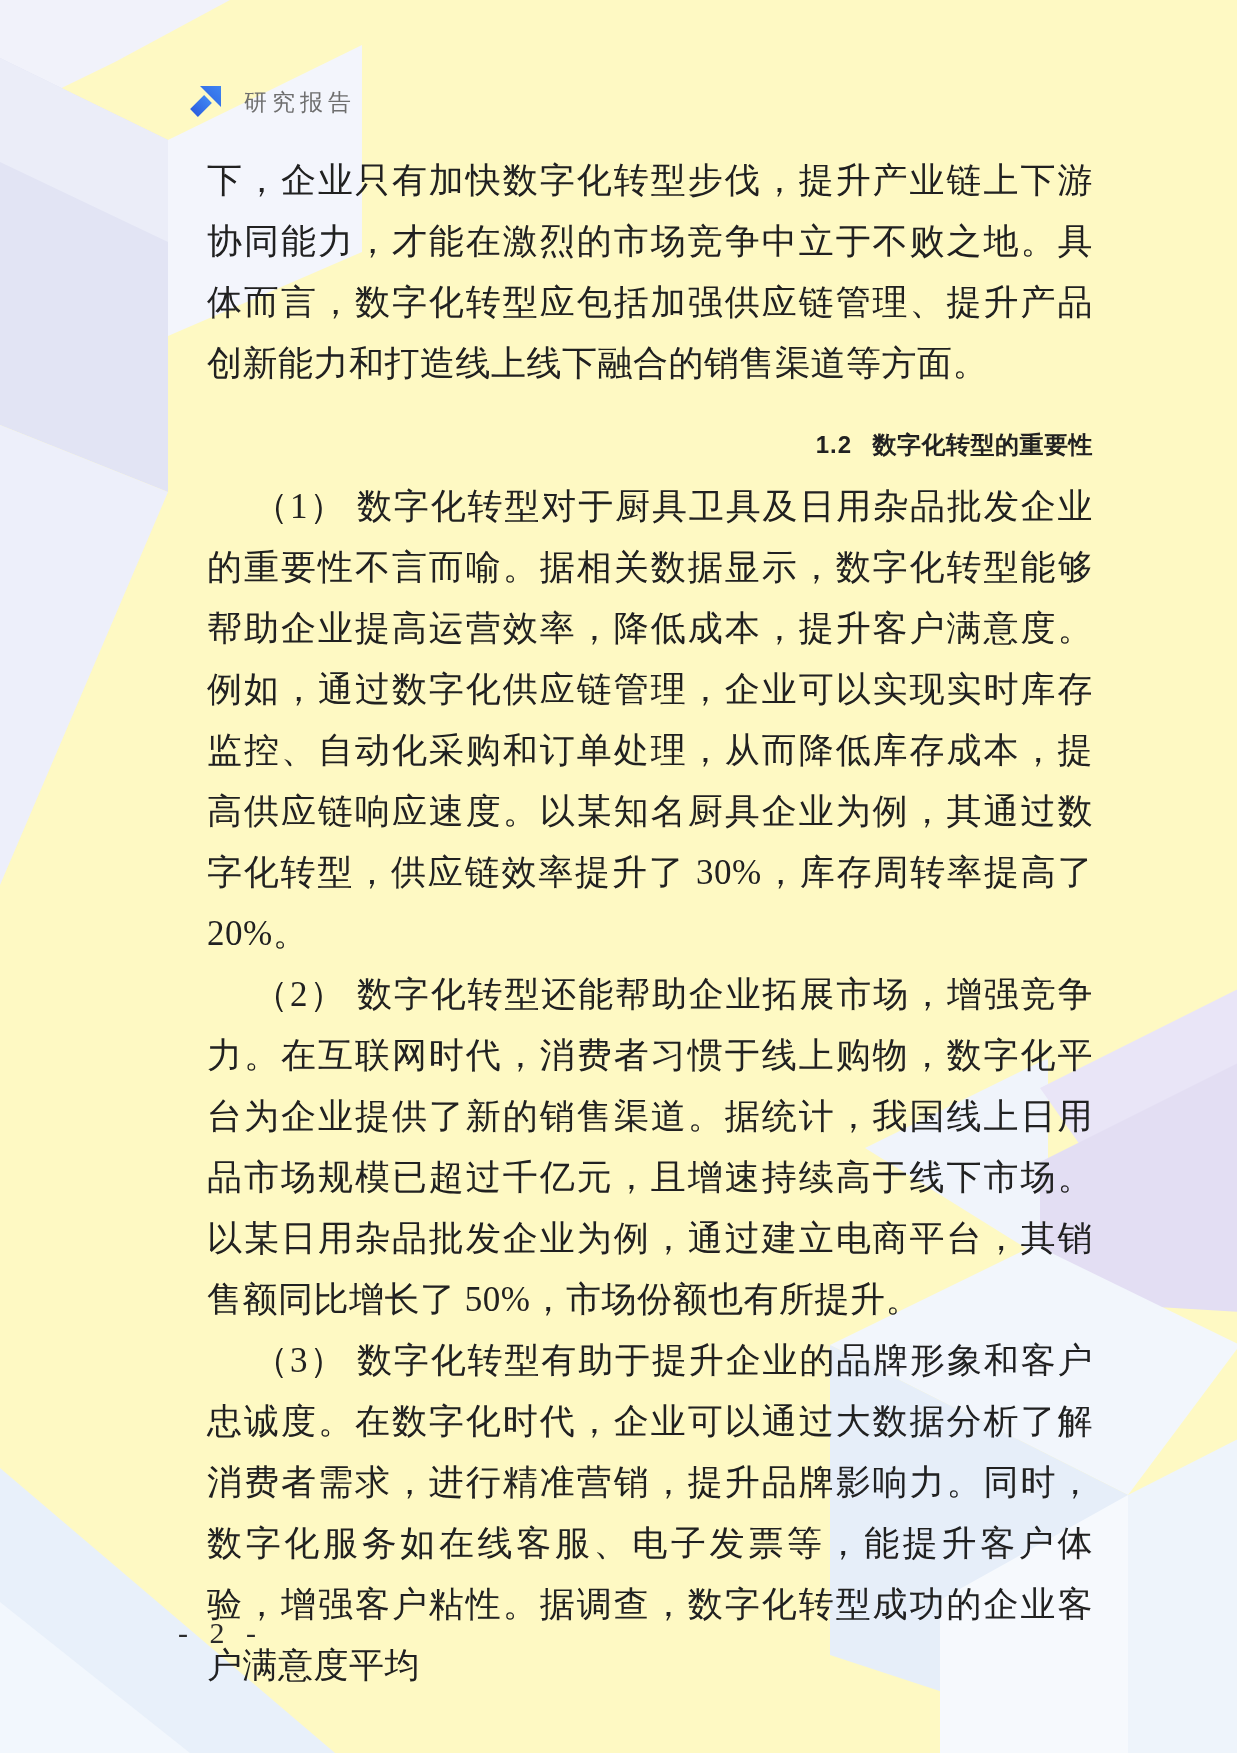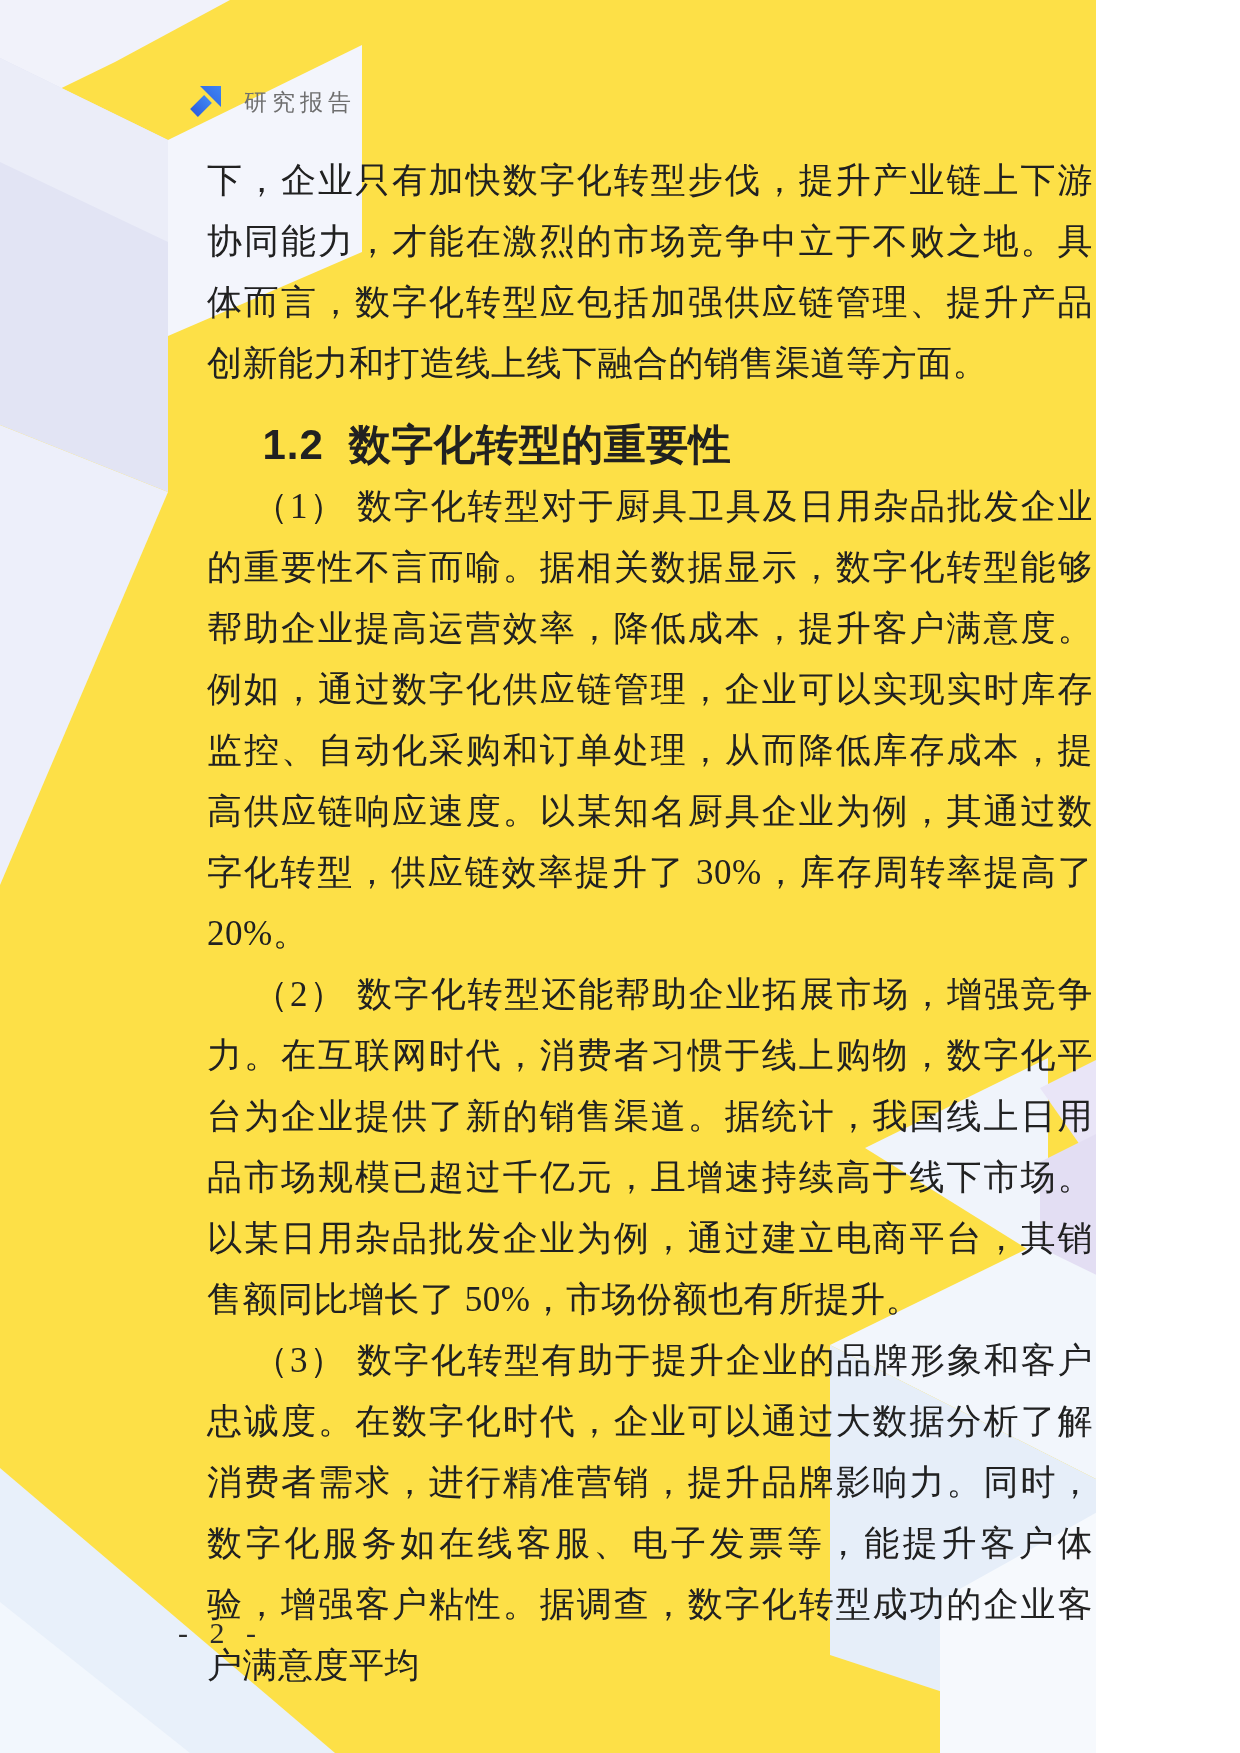--- a/index.html
+++ b/index.html
@@ -1,19 +1,19 @@
 <!DOCTYPE html>
 <html><head>
 <meta charset="utf-8">
 <style>
   html,body{margin:0;padding:0;background:#ffffff;}
   .page{
     position:relative;
-    width:1096px;height:1753px;
-    background:#fde047;
+    width:1237px;height:1753px;
+    background:#fef9c3;
     overflow:hidden;
     font-family:"Liberation Serif","DejaVu Serif",serif;
     color:#212121;
   }
   .deco{position:absolute;left:0;top:0;width:1240px;height:1753px;pointer-events:none;}
   .hdr{
     position:absolute;left:187px;top:84px;
     display:flex;align-items:center;gap:21px;
   }
   .hdr .logo{width:36px;height:36px;display:block;}
@@ -25,22 +25,22 @@
     position:absolute;left:175px;top:150px;width:886px;
     font-size:35px;line-height:61px;
     text-align:justify;text-justify:inter-character;
     letter-spacing:0.5px;
     margin-left:32px;
   }
   .doc p{margin:0;}
   .doc p.ind{text-indent:1.32em;}
   .doc h2{
     margin:20px 0 0 0;
-    font-size:42px;line-height:61px;font-weight:bold;
-    text-indent:1.32em;text-align:left;
+    font-size:24px;line-height:61px;font-weight:bold;
+    text-indent:1.32em;text-align:right;
   }
   .doc h2 .num{font-family:"Liberation Sans","DejaVu Sans",sans-serif;letter-spacing:1px;}
   .doc h2 .ht{margin-left:14px;}
   .ftr{
     position:absolute;left:178px;top:1616px;
     font-size:30px;color:#2b2b2b;letter-spacing:7px;
   }
 </style>
 </head>
 <body>

